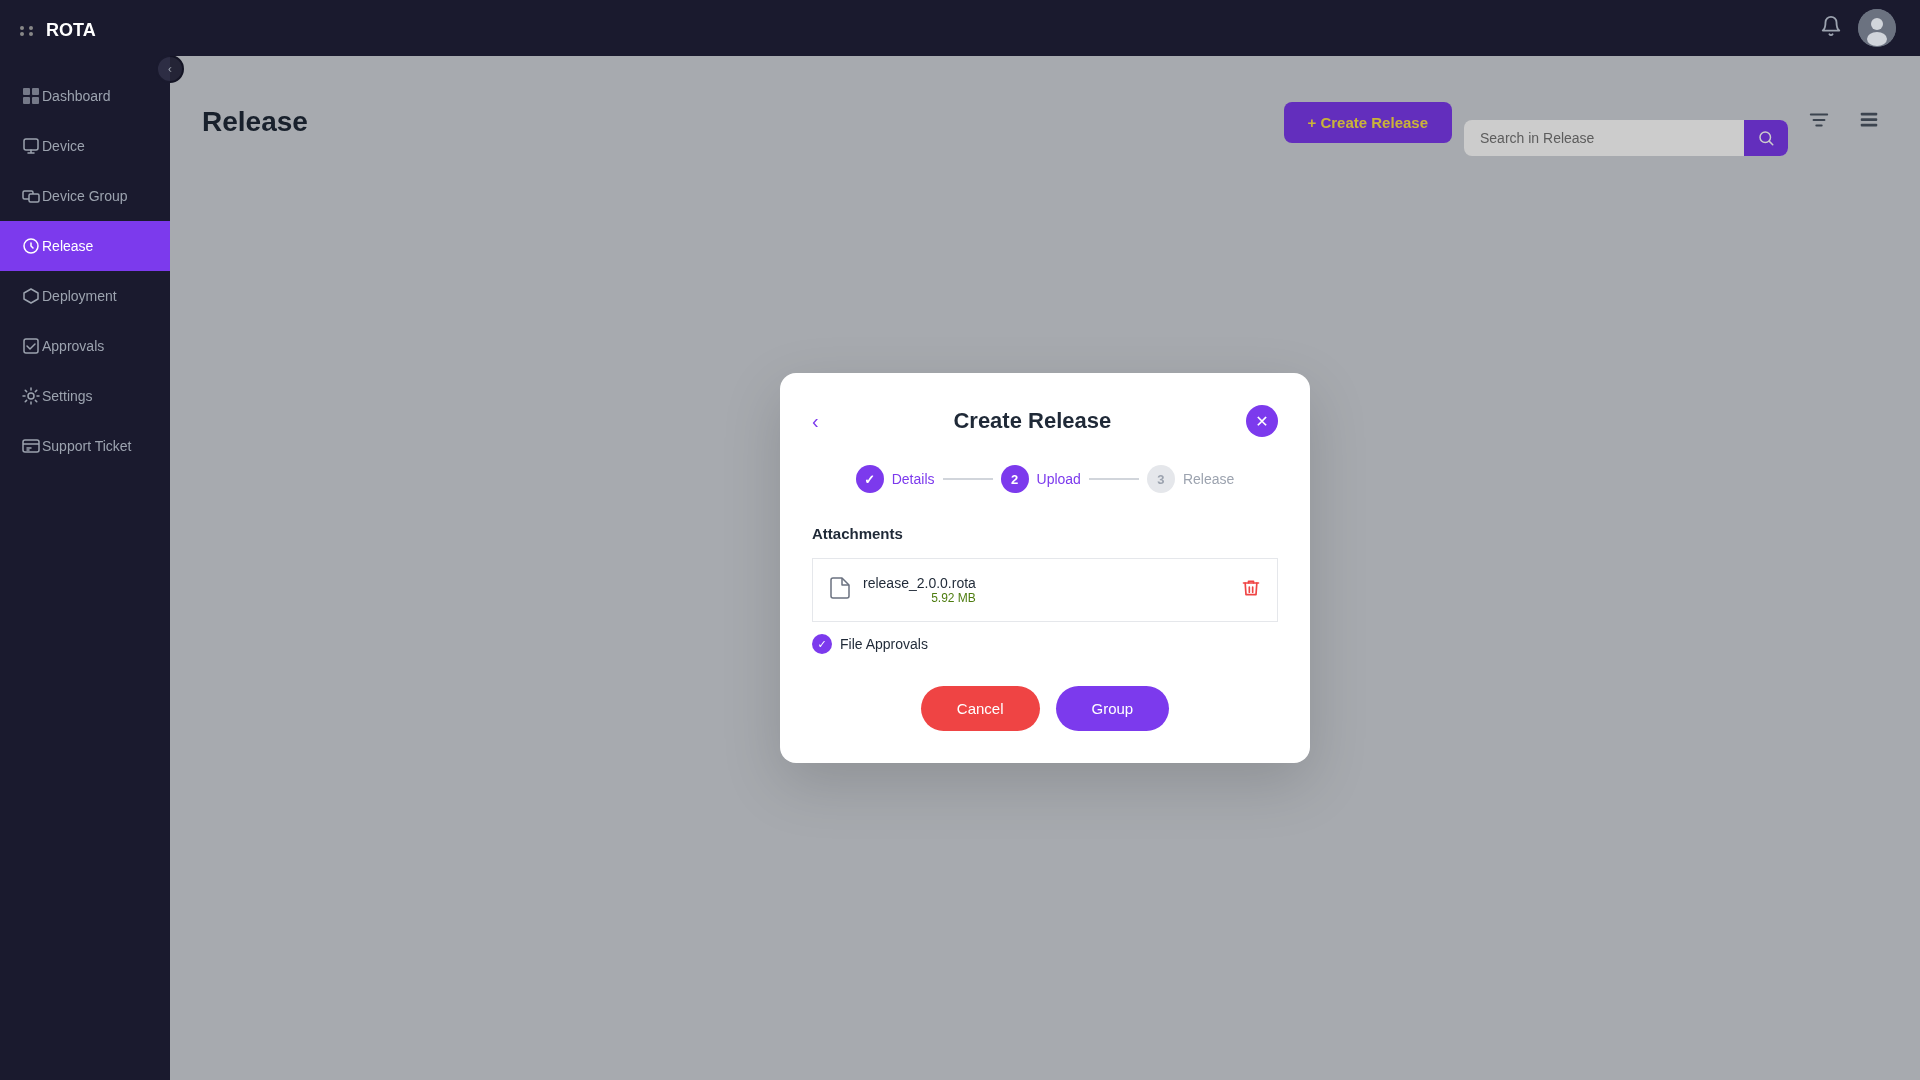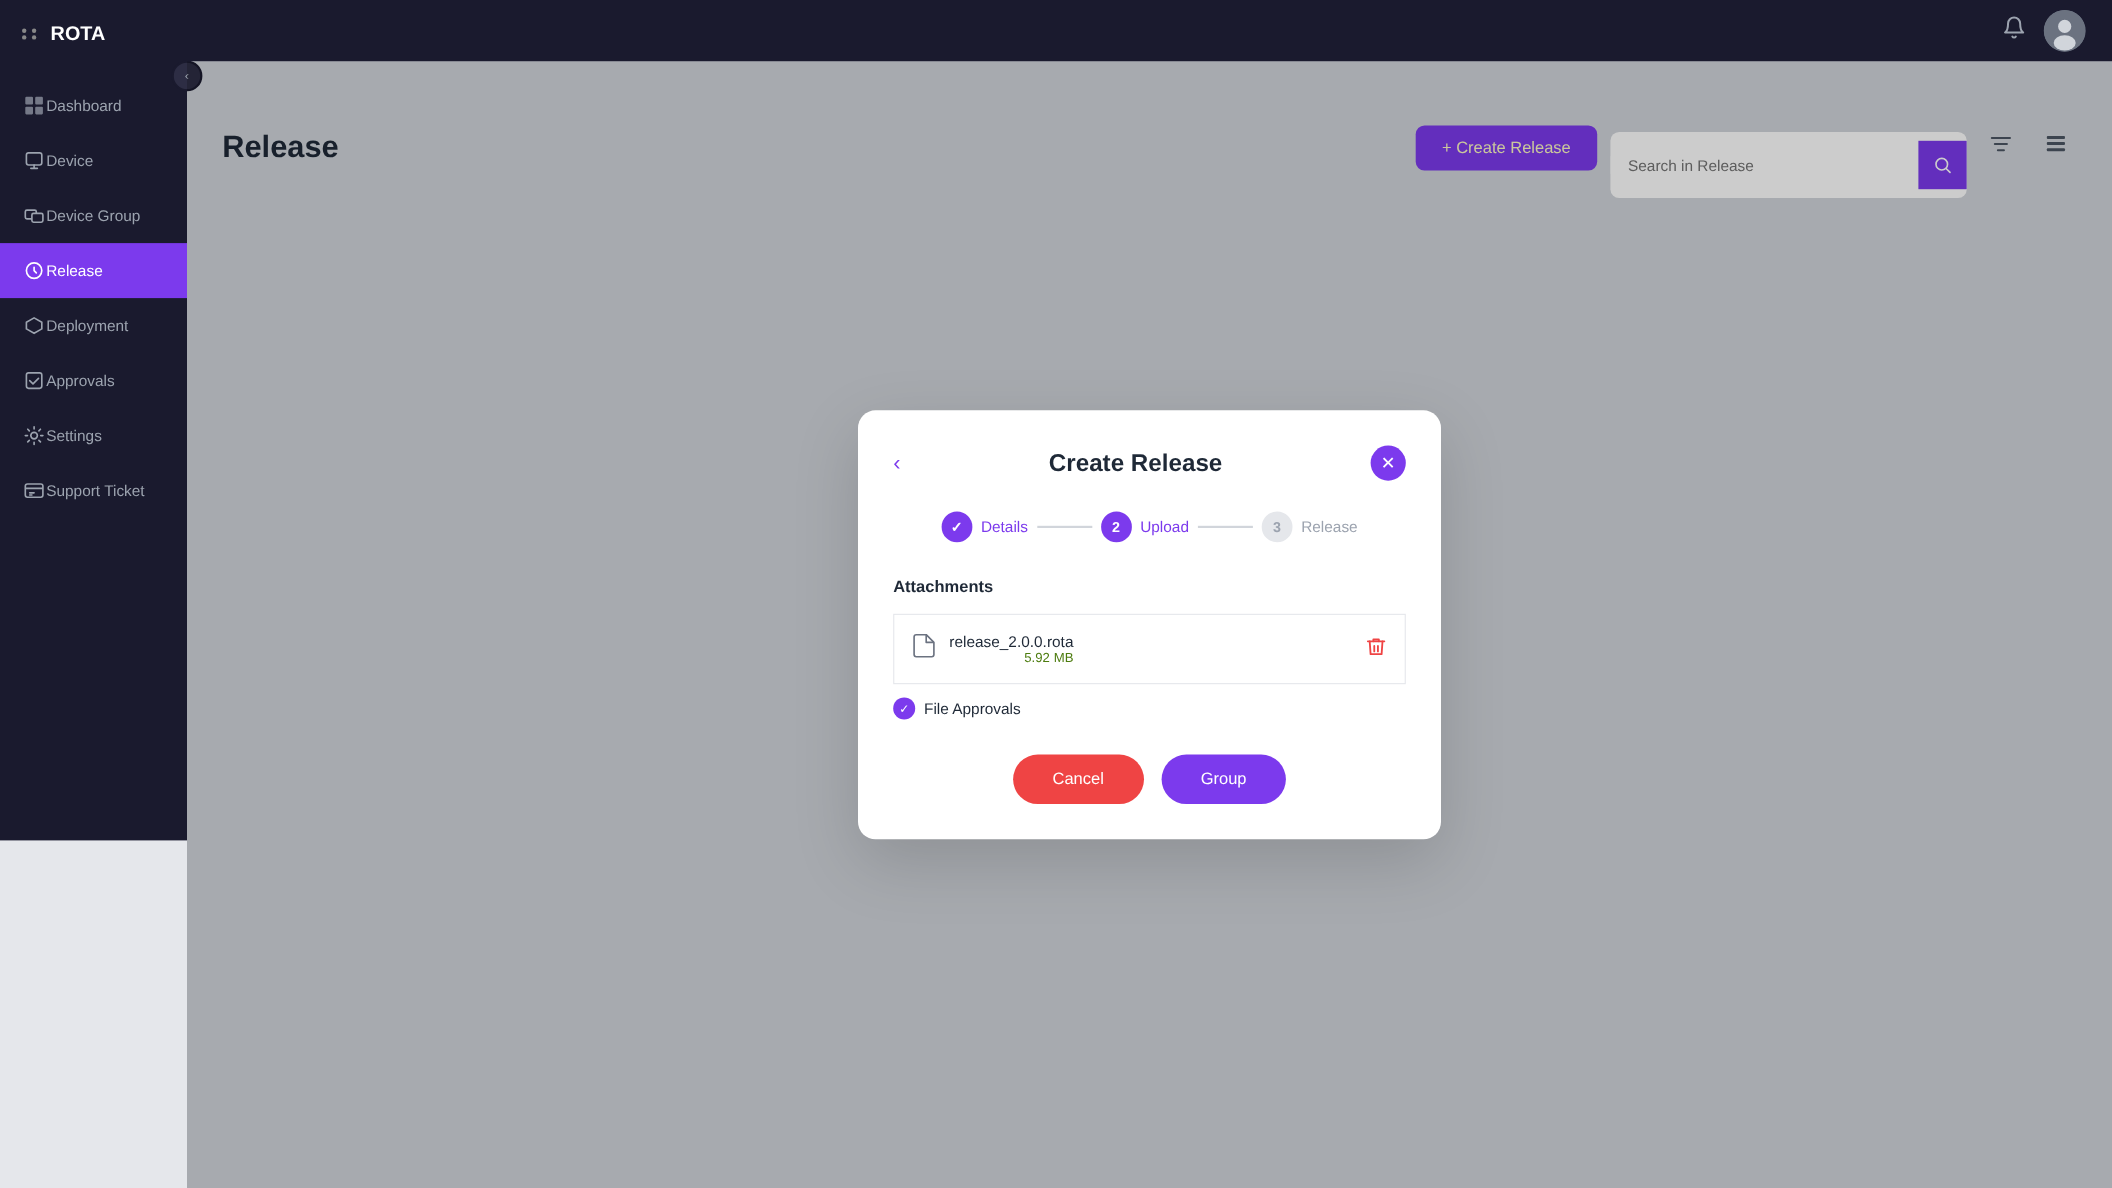--- a/index.html
+++ b/index.html
@@ -12,21 +12,21 @@
       background: #e5e7eb;
     }
 
     
     .sidebar {
       width: 170px;
       min-width: 170px;
       background: #1a1a2e;
       display: flex;
       flex-direction: column;
-      height: 764px;
+      height: 1080px;
       position: relative;
     }
 
     .sidebar-header {
       display: flex;
       align-items: center;
       gap: 10px;
       padding: 20px 20px 20px 20px;
       color: white;
       font-weight: 700;
@@ -165,39 +165,39 @@
     }
 
     .page-header-right {
       display: flex;
       align-items: center;
       gap: 12px;
     }
 
     .create-btn {
       background: #7c3aed;
-      color: #fef9c3;
+      color: #fde047;
       border: none;
       padding: 12px 24px;
       border-radius: 8px;
       font-size: 15px;
-      font-weight: 400;
+      font-weight: 700;
       cursor: pointer;
       display: flex;
       align-items: center;
       gap: 8px;
     }
 
     .search-container {
       display: flex;
       align-items: center;
       background: white;
       border-radius: 8px;
       overflow: hidden;
-      height: 60px;
+      height: 36px;
       margin-top: 32px;
     }
 
     .search-input {
       border: none;
       outline: none;
       padding: 0 16px;
       font-size: 14px;
       color: #6b7280;
       width: 280px;

